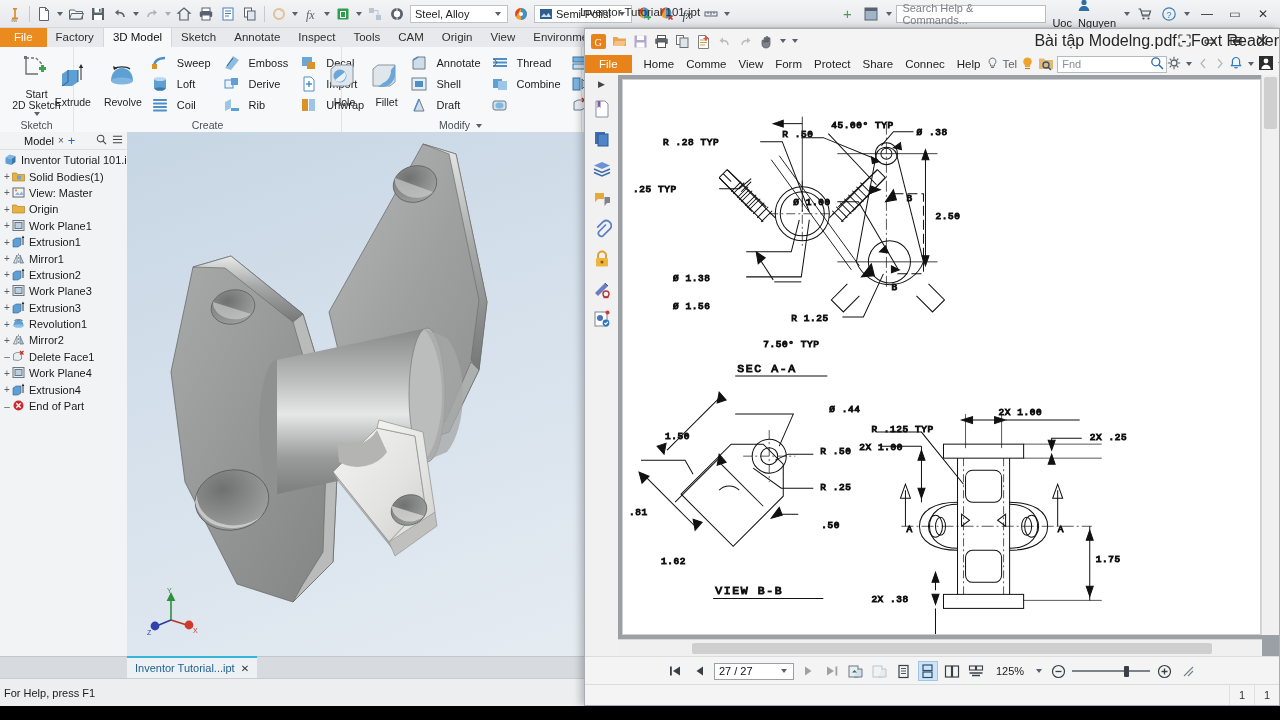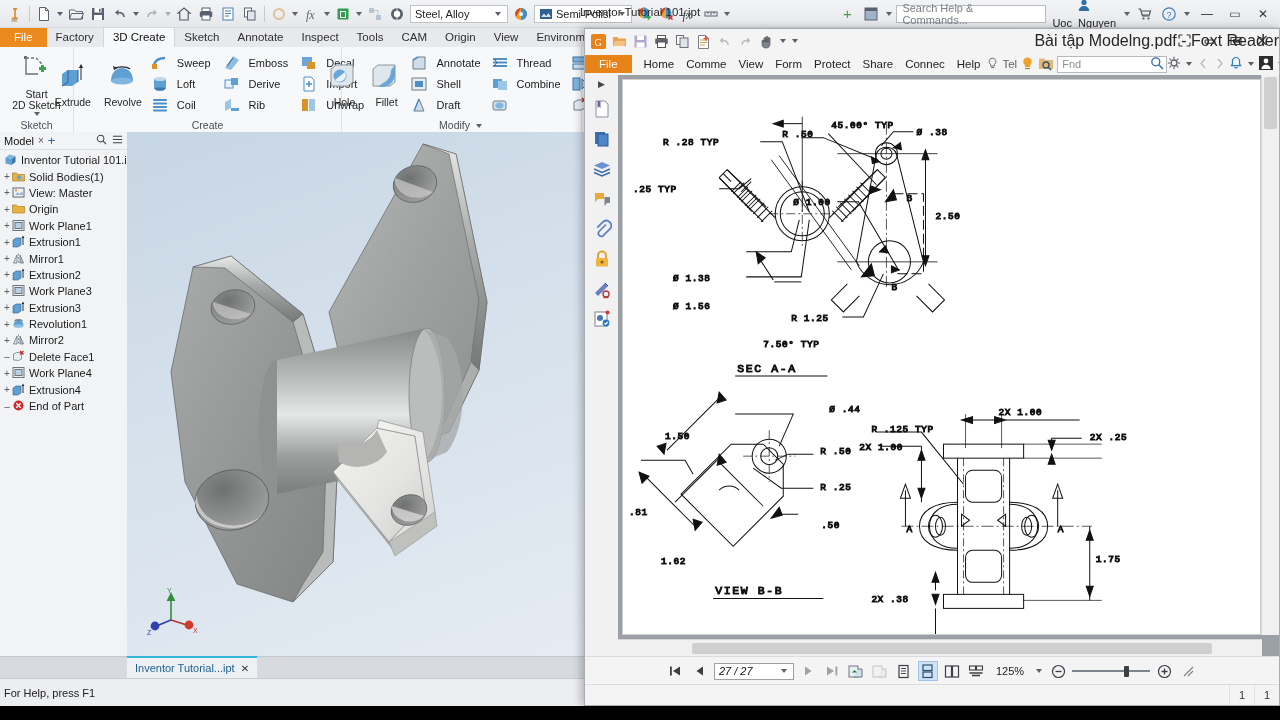--- a/index.html
+++ b/index.html
@@ -57,21 +57,21 @@
   .smbtn{display:flex;align-items:center;gap:8px;height:20px;padding:0 3px;border-radius:2px;}
   .smbtn .cap{font-size:11px;color:#1c1c1c;white-space:nowrap;}
   .icn{width:18px;height:18px;flex:0 0 auto;display:block;}
   .icn32{width:34px;height:34px;flex:0 0 auto;display:block;}
 
   
   .browser{position:absolute;left:0;top:132px;width:127px;bottom:50px;background:#f2f3f5;
            border-right:1px solid #c8ccd1;}
   .bhead{height:17px;display:flex;align-items:center;gap:4px;padding:0 4px;font-size:11px;color:#222;
          border-bottom:1px solid #dcdfe3;}
-  .bhead .mtab{color:#111;}
+  .bhead .mtab{color:#111;margin-left:20px;}
   .bhead .x{color:#555;font-size:10px;}
   .bhead .plus{color:#1b6fbb;font-size:13px;line-height:10px;}
   .bhead .rightico{margin-left:auto;display:flex;gap:5px;align-items:center;}
   .tree{padding:2px 0 0 2px;}
   .tnode{display:flex;align-items:center;height:16.4px;font-size:11px;color:#1b1b1b;white-space:nowrap;}
   .tnode .exp{width:10px;text-align:center;color:#5a5f66;font-size:10px;flex:0 0 auto;}
   .tnode .ti{width:14px;height:14px;flex:0 0 auto;margin-right:3px;}
   .tnode.root{font-weight:normal;padding-left:2px;}
 
   
@@ -118,21 +118,21 @@
   .fx-vthumb{position:absolute;left:2px;right:2px;top:2px;height:52px;background:#cfcfcf;border-radius:2px;}
   .fx-hscroll{position:absolute;left:0;right:17px;bottom:0;height:17px;background:#f0f0f0;
               border-top:1px solid #d6d6d6;}
   .fx-hthumb{position:absolute;top:3px;height:11px;left:74px;width:520px;background:#cfcfcf;border-radius:2px;}
   .fx-toolbar{position:absolute;left:0;right:0;bottom:20px;height:28px;background:#f4f4f4;
               border-top:1px solid #dcdcdc;display:flex;align-items:center;justify-content:center;gap:4px;}
   .fx-tb-ico{width:20px;height:20px;display:flex;align-items:center;justify-content:center;}
   .fx-tb-ico.sel{background:#cfe3f7;border:1px solid #9fc6e8;box-sizing:border-box;}
   .pagebox{width:80px;height:17px;border:1px solid #9aa0a6;background:#fff;display:flex;
            align-items:center;padding:0 4px;box-sizing:border-box;font-size:11px;color:#111;}
-  .pagebox .pv{flex:1;font-style:italic;}
+  .pagebox .pv{flex:1;}
   .zoomlbl{font-size:11px;color:#222;margin:0 6px;}
   .zslider{width:78px;height:12px;position:relative;display:flex;align-items:center;}
   .ztrack{position:absolute;left:0;right:0;height:2px;background:#7d838a;}
   .zthumb{position:absolute;left:52px;width:5px;height:11px;background:#3c4045;border-radius:1px;}
   .fx-status{position:absolute;left:0;right:0;bottom:0;height:20px;background:#f4f4f4;
              border-top:1px solid #dcdcdc;display:flex;align-items:center;justify-content:flex-end;
              font-size:11px;color:#333;}
   .fx-status .cell{width:24px;text-align:center;border-left:1px solid #e0e0e0;line-height:20px;height:20px;}
 
   
@@ -344,21 +344,21 @@
         <div class="caret"></div>
         <div class="winbtn">—</div>
         <div class="winbtn">▭</div>
         <div class="winbtn">✕</div>
       </div>
     </div>
 
     <div class="rtabs" id="ribbon-tabs">
         <div class="rtab file">File</div>
         <div class="rtab">Factory</div>
-        <div class="rtab active">3D Create</div>
+        <div class="rtab active">3D Model</div>
         <div class="rtab">Sketch</div>
         <div class="rtab">Annotate</div>
         <div class="rtab">Inspect</div>
         <div class="rtab">Tools</div>
         <div class="rtab">CAM</div>
         <div class="rtab">Origin</div>
         <div class="rtab">View</div>
         <div class="rtab">Environments</div>
         <div class="rtab">Get Start</div>
       </div>

